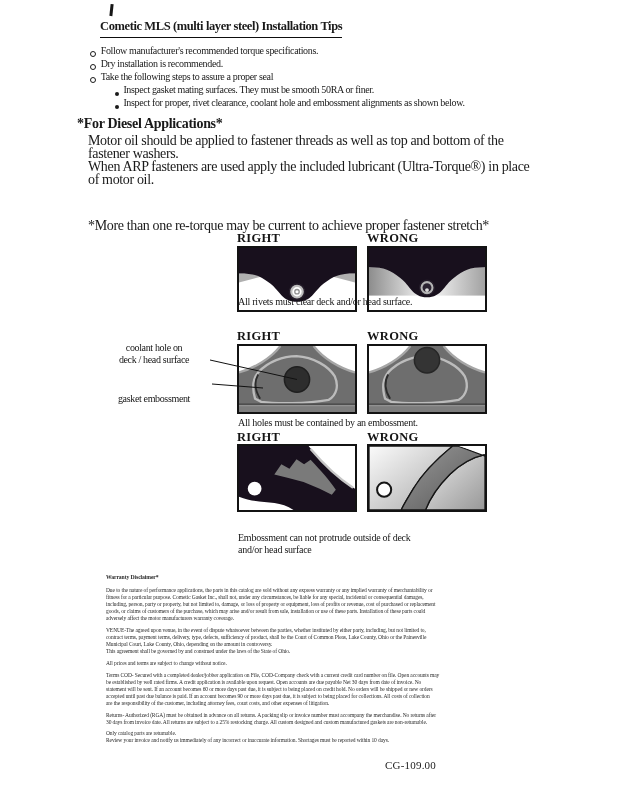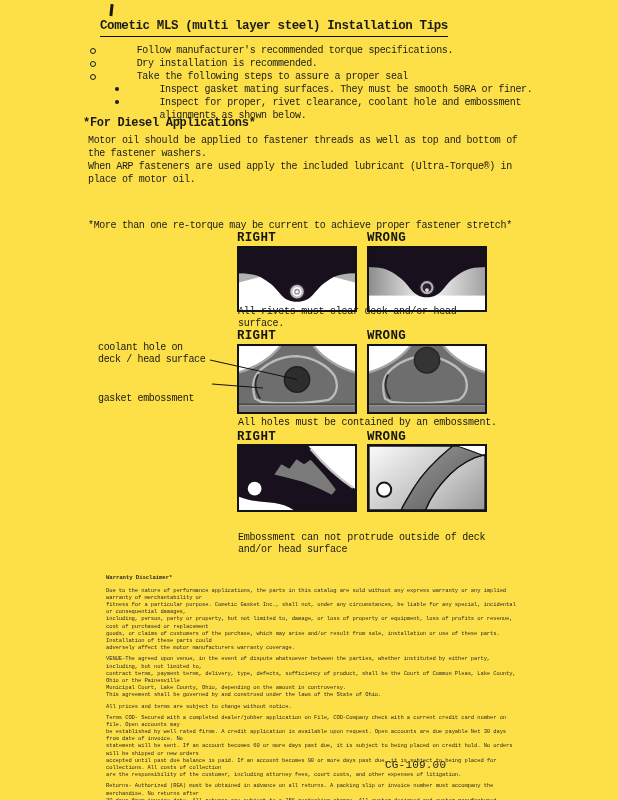--- a/index.html
+++ b/index.html
@@ -1,49 +1,49 @@
 <!DOCTYPE html>
 <html><head>
 <meta charset="utf-8">
 <style>
   html,body{margin:0;padding:0;background:#e8e8e8;}
   .page{
-    position:relative;width:618px;height:800px;background:#fde047;
-    font-family:Liberation Mono, monospace;color:#1a1a1a;
+    position:relative;width:618px;height:800px;background:#ffffff;
+    font-family:Liberation Serif, serif;color:#1a1a1a;
     overflow:hidden;margin:0 auto;
   }
   .abs{position:absolute;}
   .pre{white-space:pre-line;}
   
   .stray{left:110px;top:4px;width:2.5px;height:12px;background:#161616;transform:rotate(6deg);}
   
   .title{
     left:100px;top:19px;font-size:12.5px;font-weight:bold;letter-spacing:-0.4px;
     border-bottom:1.6px solid #0d0d0d;padding-bottom:2.5px;
   }
   
   .bullets{left:90px;top:44px;width:470px;font-size:10px;letter-spacing:-0.35px;}
-  .brow{display:flex;align-items:flex-start;height:13px;line-height:13px;gap:36px;}
+  .brow{display:flex;align-items:flex-end;height:13px;line-height:13px;}
   .brow.sub{padding-left:25px;}
   .mk-open{flex:0 0 auto;width:4.2px;height:4.2px;border:1px solid #1a1a1a;border-radius:50%;margin:3.6px 4.5px 0 0;}
   .mk-fill{flex:0 0 auto;width:4.4px;height:4.4px;background:#1a1a1a;border-radius:50%;margin:3.8px 4px 0 0;}
   
-  .diesel-h{left:83px;top:116px;font-size:12px;font-weight:bold;letter-spacing:-0.3px;}
-  .body-p{left:88px;width:445px;font-size:10px;line-height:13px;letter-spacing:-0.35px;}
+  .diesel-h{left:77px;top:116px;font-size:14px;font-weight:bold;letter-spacing:-0.3px;}
+  .body-p{left:88px;width:445px;font-size:14px;line-height:13px;letter-spacing:-0.35px;}
   .p1{top:134px;} .p2{top:170px;} .p3{top:219px;}
   
   .dlabel{width:120px;text-align:left;font-size:12.5px;font-weight:bold;letter-spacing:0.3px;color:#151515;}
   .panel{width:120px;box-sizing:border-box;border:2.5px solid #131313;background:#fff;}
   .panel svg{display:block;width:100%;height:100%;}
   .p-l{left:237px;} .p-r{left:367px;}
-  .r1lab{top:231px;} .r1pan{top:246px;height:66px;} .r1cap{top:306px;}
+  .r1lab{top:231px;} .r1pan{top:246px;height:66px;} .r1cap{top:296px;}
   .r2lab{top:329px;} .r2pan{top:344px;height:70px;} .r2cap{top:417px;}
   .r3lab{top:430px;} .r3pan{top:444px;height:68px;} .r3cap{top:532px;}
   .caption{left:238px;width:260px;font-size:10px;line-height:12px;letter-spacing:-0.25px;color:#161616;}
-  .callout{width:112px;left:98px;text-align:left;font-size:10px;line-height:11.5px;letter-spacing:-0.35px;color:#161616;}
+  .callout{width:112px;left:98px;text-align:center;font-size:10px;line-height:11.5px;letter-spacing:-0.35px;color:#161616;}
   .co1{top:342px;} .co2{top:393px;}
   .leaders{left:118px;top:335px;width:260px;height:80px;pointer-events:none;z-index:6;}
   
   .footer{left:106px;top:574px;width:410px;font-size:5.5px;line-height:7.1px;letter-spacing:-0.1px;color:#2b2b2b;}
   .footer .fh{font-weight:bold;font-size:5.7px;margin-bottom:6px;}
   .footer p{margin:0 0 4.5px 0;}
   .pagenum{left:385px;top:759px;font-size:11px;letter-spacing:0.2px;color:#222;}
 </style>
 </head>
 <body>

